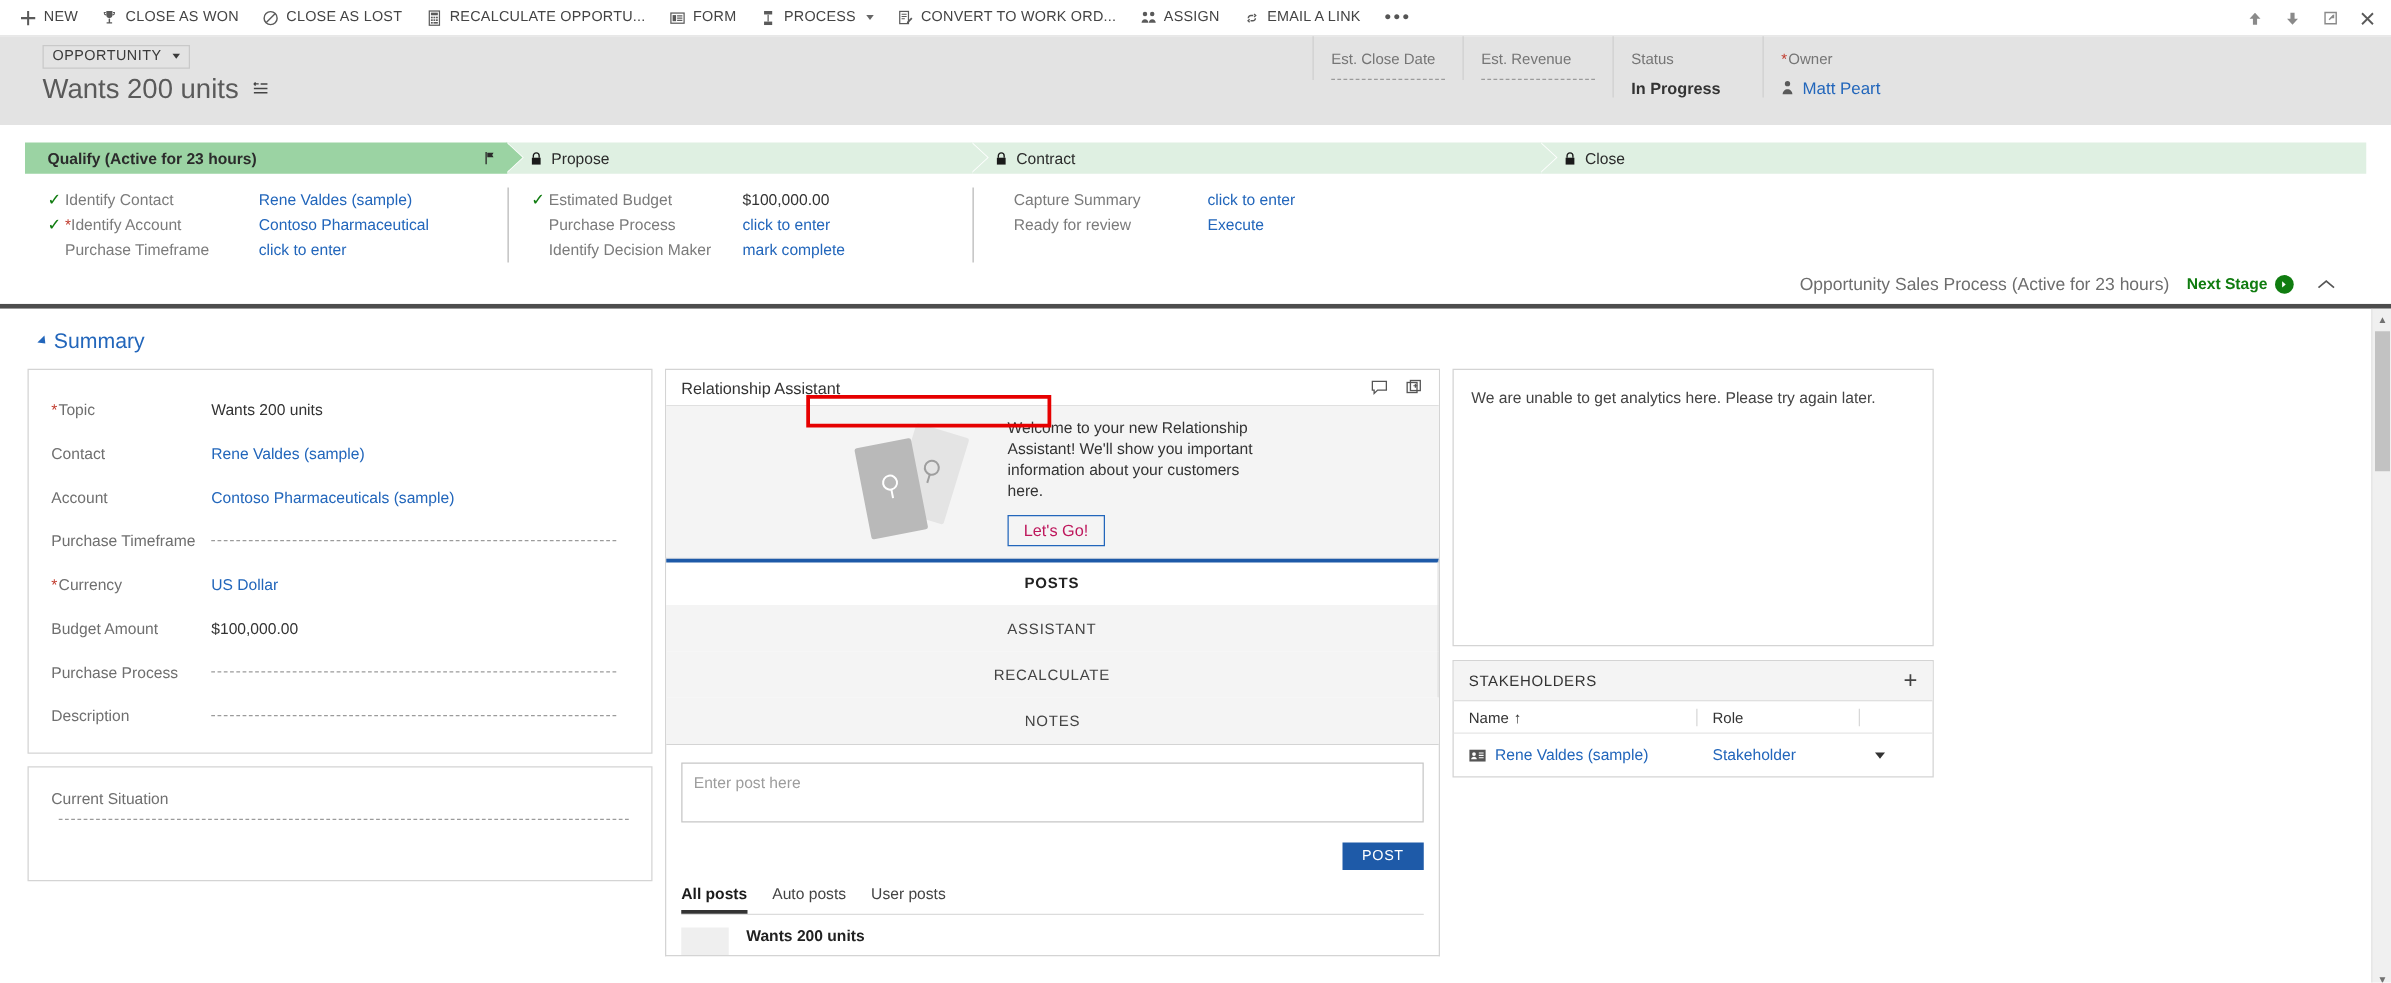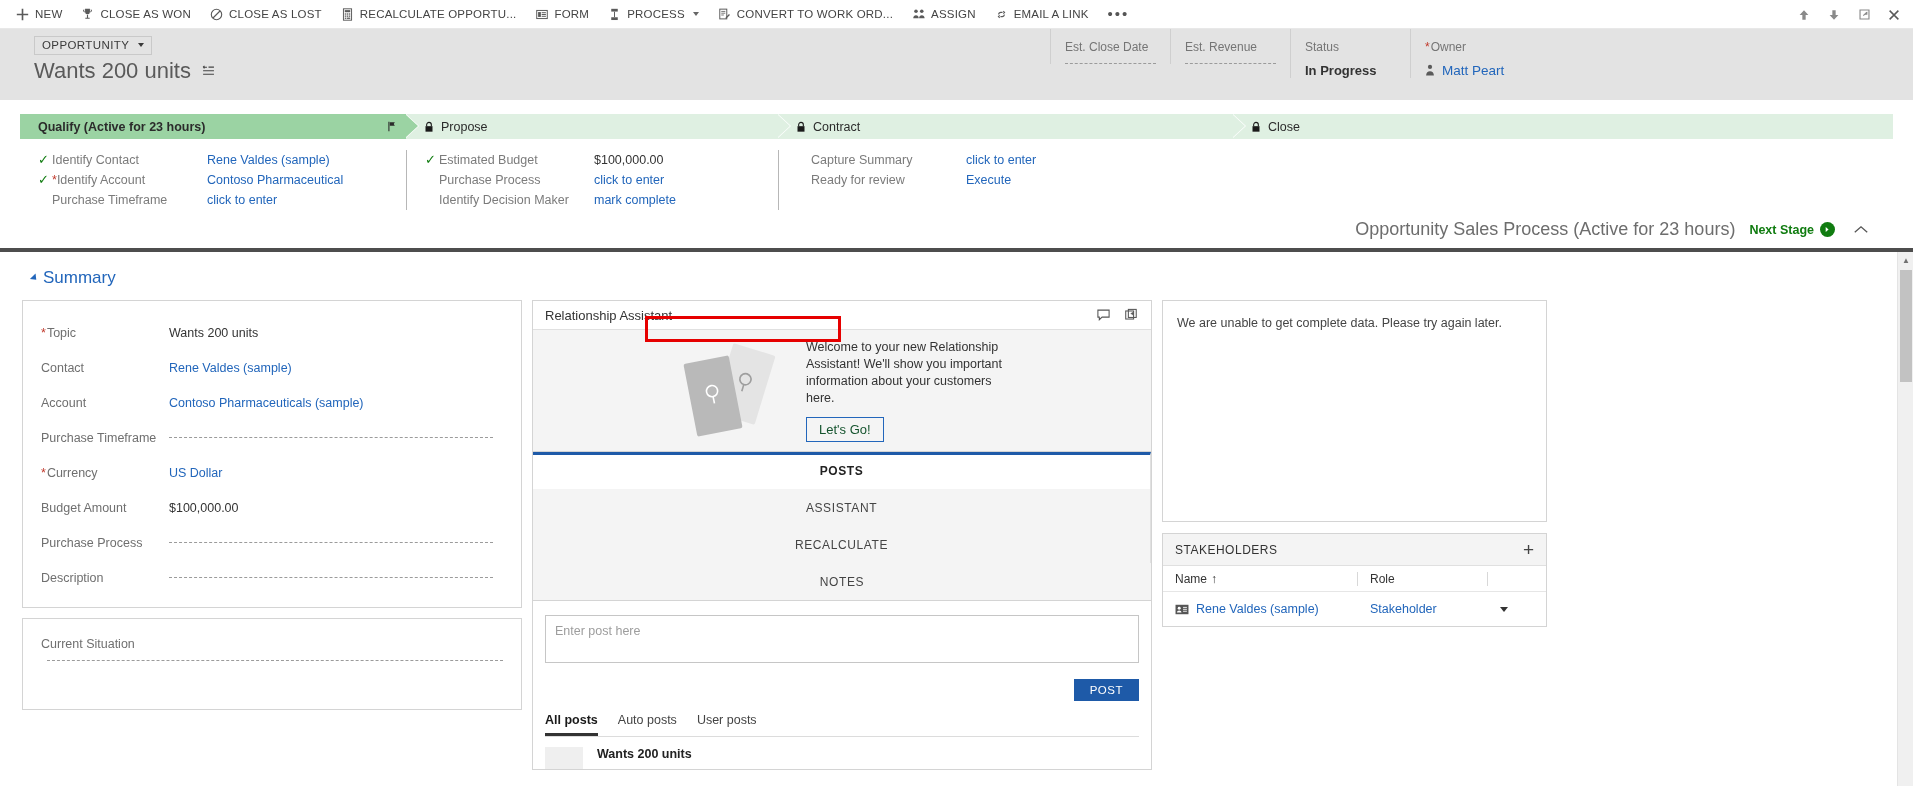--- a/index.html
+++ b/index.html
@@ -231,21 +231,21 @@
     pointer-events: none;
     z-index: 6;
   }
   .bpf-footer {
     display: flex;
     align-items: center;
     justify-content: flex-end;
     gap: 14px;
     padding: 9px 24px 8px 0;
   }
-  .bpf-proc-name { font-size: 18px; color: #6d6d6d; }
+  .bpf-proc-name { font-size: 14px; color: #6d6d6d; }
   .next-stage {
     display: flex; align-items: center; gap: 6px;
     color: #107c10; font-weight: bold; font-size: 12.5px;
     cursor: pointer;
   }
   .next-circle {
     width: 15px; height: 15px; border-radius: 50%;
     background: #107c10; color: #fff;
     display: flex; align-items: center; justify-content: center;
     font-size: 9px;
@@ -326,21 +326,21 @@
   .ra-card1 { width: 46px; height: 74px; background: #b9b9b9; left: 12px; top: 11px; transform: rotate(-11deg); }
   .bulb { color: #fff; }
   .bulb.g { color: #9e9e9e; }
   .ra-copy { width: 200px; }
   .ra-text { font-size: 12.5px; color: #333; line-height: 17px; }
   .lets-go {
     margin-top: 10px;
     display: inline-block;
     border: 1px solid #2266bb;
     background: #f4f4f4;
-    color: #14532d;
+    color: #be185d;
     padding: 4px 12px;
     font-size: 13px;
     cursor: pointer;
   }
 
   
   .posts-card { border: 1px solid #d4d4d4; border-top: none; }
   .tabstrip { display: flex; border-bottom: 1px solid #d4d4d4; flex-direction: column; }
   .tab {
     flex: 1;
@@ -890,21 +890,21 @@
             <div class="post-item">
               <div class="post-avatar"></div>
               <div class="post-subject">Wants 200 units</div>
             </div>
           </div>
         </div>
       </div>
 
       <div class="col-right">
         <div class="analytics-card">
-          <div class="analytics-msg">We are unable to get complete data. Please try again later.</div>
+          <div class="analytics-msg">We are unable to get analytics here. Please try again later.</div>
         </div>
 
         <div class="stk-card">
           <div class="stk-head">
             <span class="stk-title">STAKEHOLDERS</span>
             <span class="stk-plus">+</span>
           </div>
           <div class="stk-cols">
             <div class="stk-col name">
               <span>Name</span>

